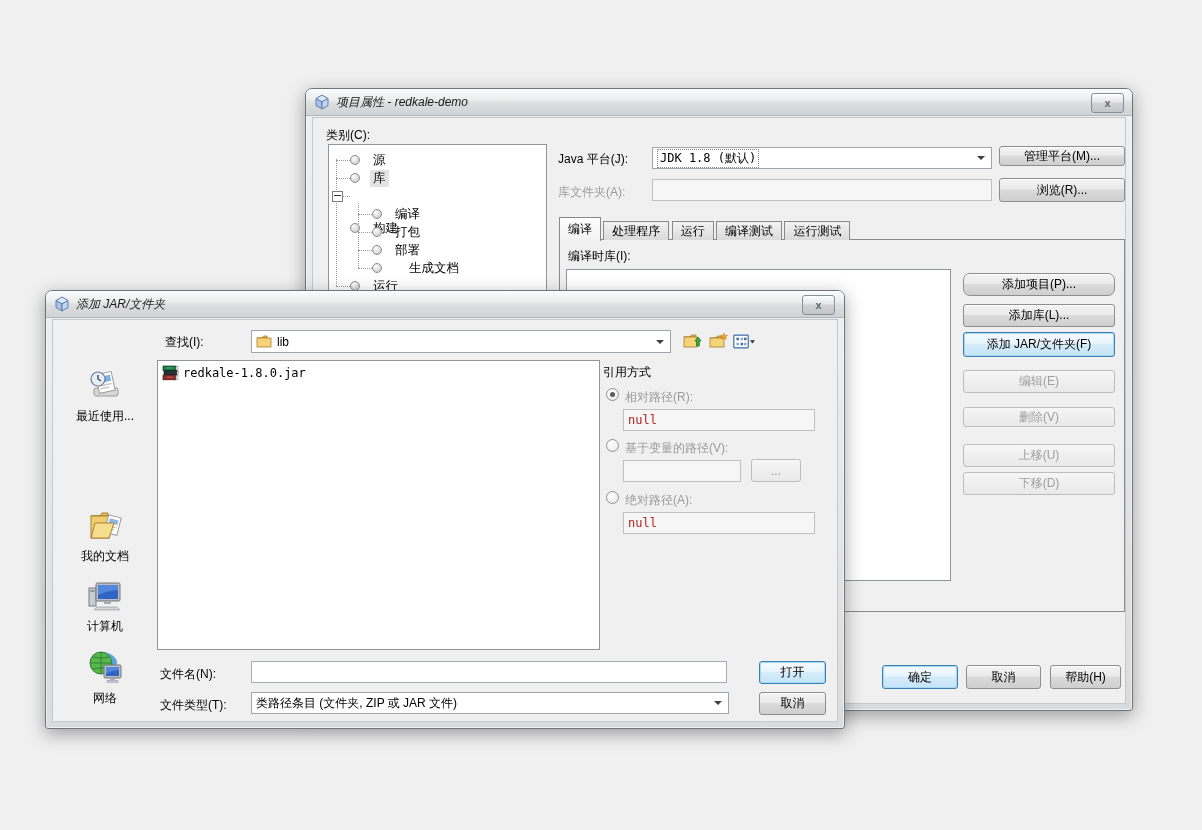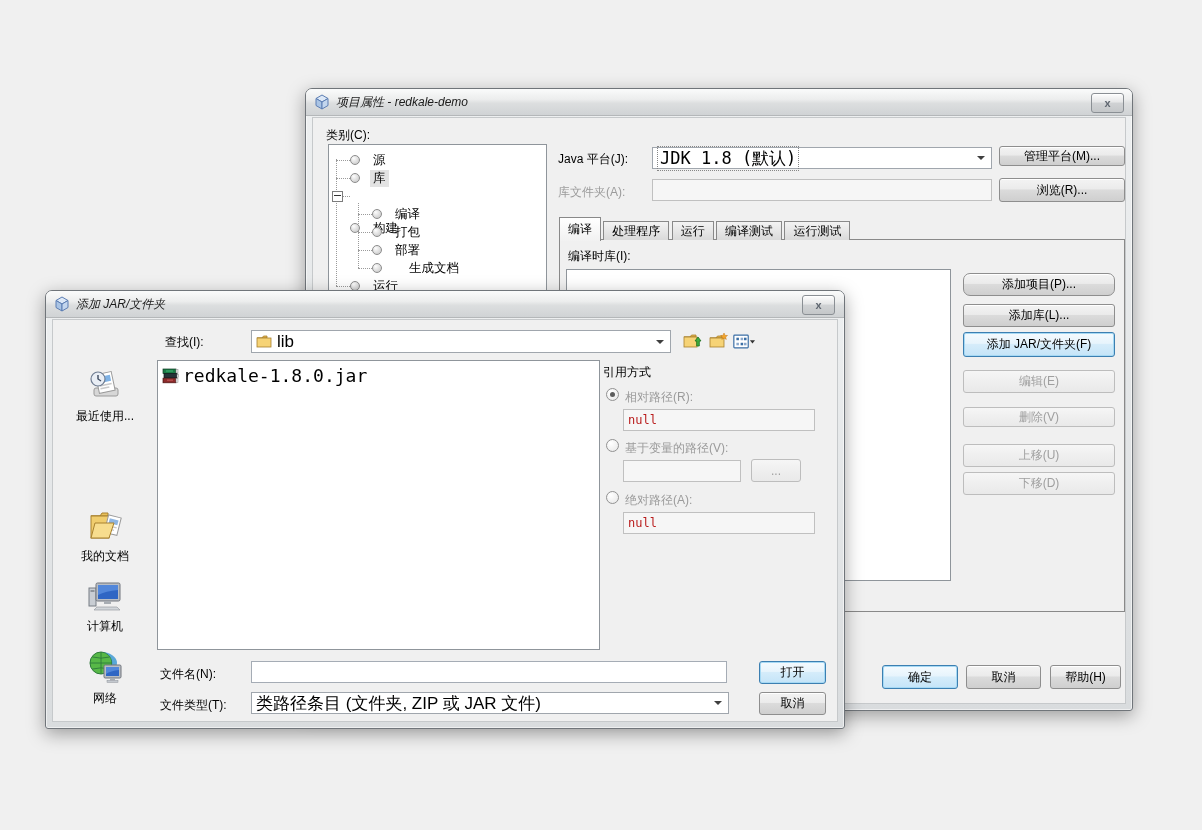--- a/index.html
+++ b/index.html
@@ -57,21 +57,21 @@
   }
   .input{
     position:absolute;background:#fff;border:1px solid #a5acb5;
     font-size:12px;padding:0 4px;box-sizing:border-box;
     font-family:"Liberation Sans","DejaVu Sans",sans-serif;
   }
   .input.disabled{background:#f6f6f6;border-color:#c0c0c0;color:#b91c1c;}
   .input.mono{font-family:"DejaVu Sans Mono","Liberation Mono",monospace;}
   .combo{
     position:absolute;background:#fff;border:1px solid #a0a6ad;
-    display:flex;align-items:center;font-size:17px;padding:0 4px;box-sizing:border-box;
+    display:flex;align-items:center;font-size:12px;padding:0 4px;box-sizing:border-box;
   }
   .combo .caret{
     position:absolute;right:6px;top:50%;margin-top:-2px;
     width:0;height:0;border:4px solid transparent;border-top-color:#3f3f3f;
   }
   .focusbox{border:1px dotted #868686;padding:0 2px;font-family:"DejaVu Sans Mono","Liberation Mono",monospace;}
   .glabel{color:#9b9b9b;}
   .white{background:#fff;border:1px solid #8f959b;box-sizing:border-box;}
   
   .tabs{position:absolute;height:22px;white-space:nowrap;}
@@ -329,21 +329,21 @@
         <svg width="17" height="16" viewBox="0 0 17 16" style="margin-right:4px;">
           <rect x="1" y="1" width="13" height="4.4" fill="#1c7a46" stroke="#0c3b22" stroke-width="0.7"></rect>
           <rect x="14" y="1.4" width="2" height="3.6" fill="#e9e9e9" stroke="#8a8a8a" stroke-width="0.5"></rect>
           <rect x="2" y="5.6" width="13" height="4.4" fill="#263238" stroke="#0d1418" stroke-width="0.7"></rect>
           <rect x="15" y="6" width="1.6" height="3.6" fill="#e9e9e9" stroke="#8a8a8a" stroke-width="0.5"></rect>
           <rect x="1" y="10.2" width="13" height="4.6" fill="#8d2a2a" stroke="#471111" stroke-width="0.7"></rect>
           <rect x="14" y="10.6" width="2" height="3.8" fill="#e9e9e9" stroke="#8a8a8a" stroke-width="0.5"></rect>
           <rect x="4" y="2.2" width="7" height="1.6" fill="#35a065"></rect>
           <rect x="5" y="11.4" width="6" height="1.6" fill="#b04a4a"></rect>
         </svg>
-        <span class="mono" style="font-family:'DejaVu Sans Mono','Liberation Mono',monospace;font-size:18px;">redkale-1.8.0.jar</span>
+        <span class="mono" style="font-family:'DejaVu Sans Mono','Liberation Mono',monospace;font-size:12px;">redkale-1.8.0.jar</span>
       </div>
     </div>
 
     <div class="abs" style="left:550px;top:44px;">引用方式</div>
 
     <div class="radio on" style="left:553px;top:68px;"></div>
     <div class="abs glabel" style="left:572px;top:69px;">相对路径(R):</div>
     <input class="input disabled mono" style="left: 570px; top: 89px; width: 192px; height: 22px;" disabled="" value="null">
 
     <div class="radio" style="left:553px;top:119px;"></div>

